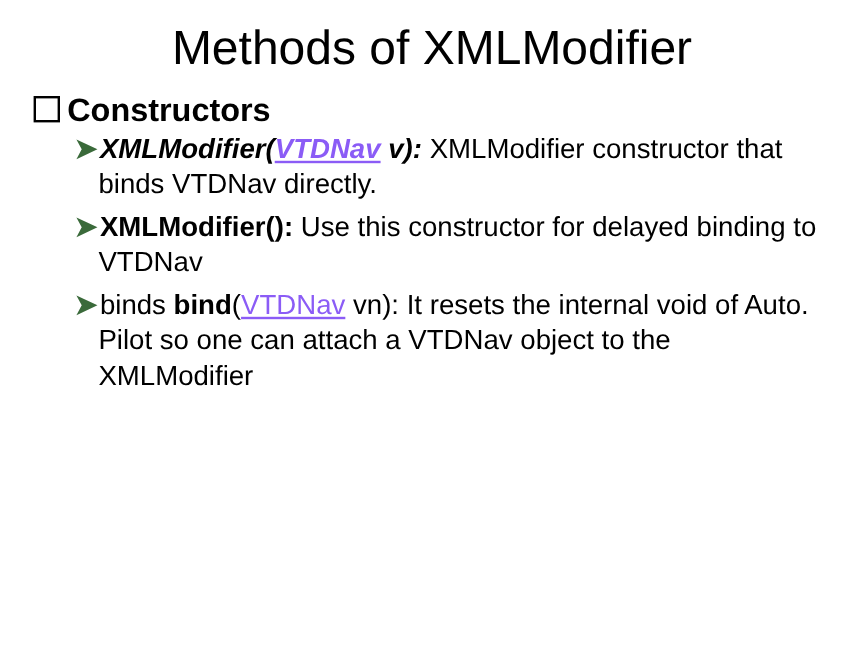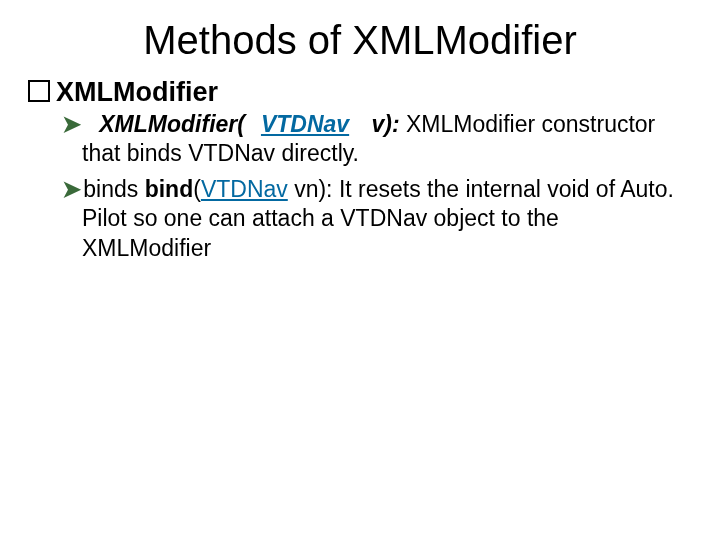--- a/index.html
+++ b/index.html
@@ -46,41 +46,44 @@
     margin: 2px 0 6px 0;
     text-indent: -20px;
     padding-left: 20px;
   }
   .arrow {
     color: #3a6a3a;
     font-weight: 700;
     margin-right: 2px;
   }
   .b { font-weight: 700; }
-  .i { font-style: italic; margin-left: 16px; }
+  .i { font-style: italic; }
   .u { }
   .lnk {
-    color: #0369a1;
+    color: #8b5cf6;
     text-decoration: underline;
   }
 </style>
 </head>
 <body>
 
 <div class="slide">
 
   <div class="title">Methods of XMLModifier</div>
 
   <div class="sect">
-    <span class="box"></span><span>XMLModifier</span>
+    <span class="box"></span><span>Constructors</span>
   </div>
 
   <div class="items">
     <div class="item">
       <span class="arrow">➤</span><span class="b i">XMLModifier(</span><a href="#" class="b i lnk">VTDNav</a><span class="b i"> v): </span><span>XMLModifier constructor that binds VTDNav directly.</span>
+    </div>
+    <div class="item">
+      <span class="arrow">➤</span><span class="b">XMLModifier(): </span><span>Use this constructor for delayed binding to VTDNav</span>
     </div>
   </div>
 
 
   <div class="items">
     <div class="item">
       <span class="arrow">➤</span><span>binds </span><span class="b u">bind</span><span>(</span><a href="#" class="lnk">VTDNav</a><span> vn): </span><span>It resets the internal void of Auto. Pilot so one can attach a VTDNav object to the XMLModifier</span>
     </div>
   </div>
 

